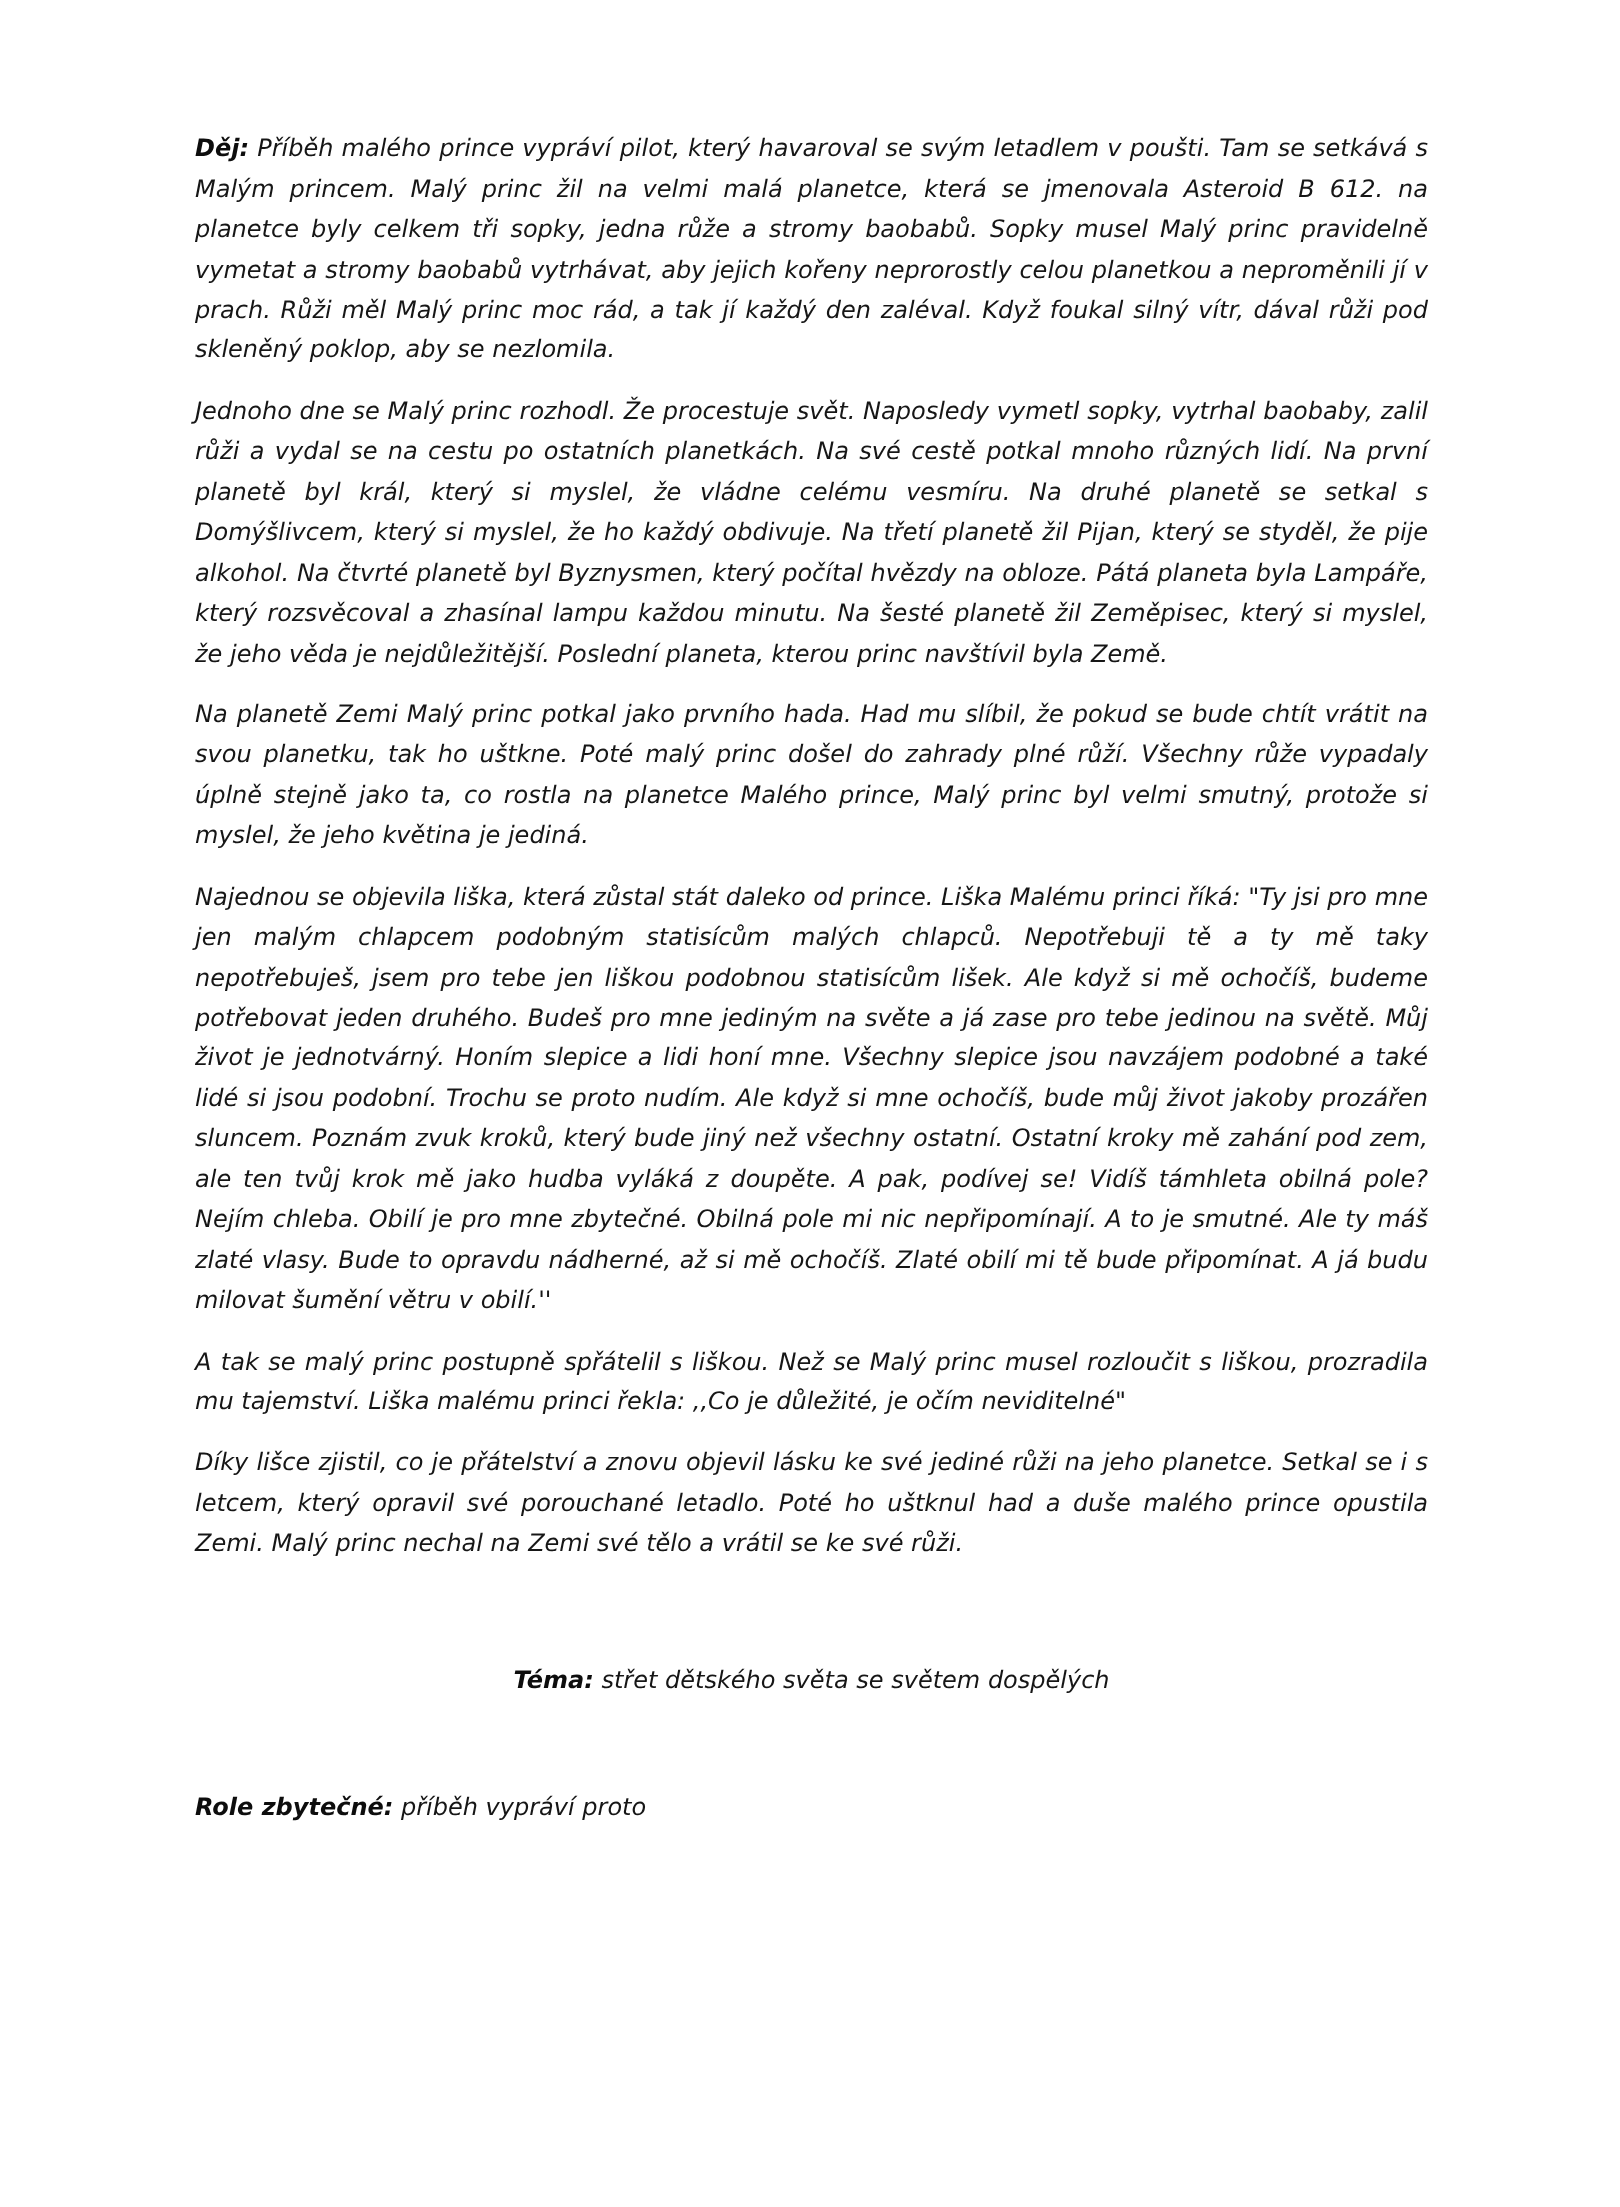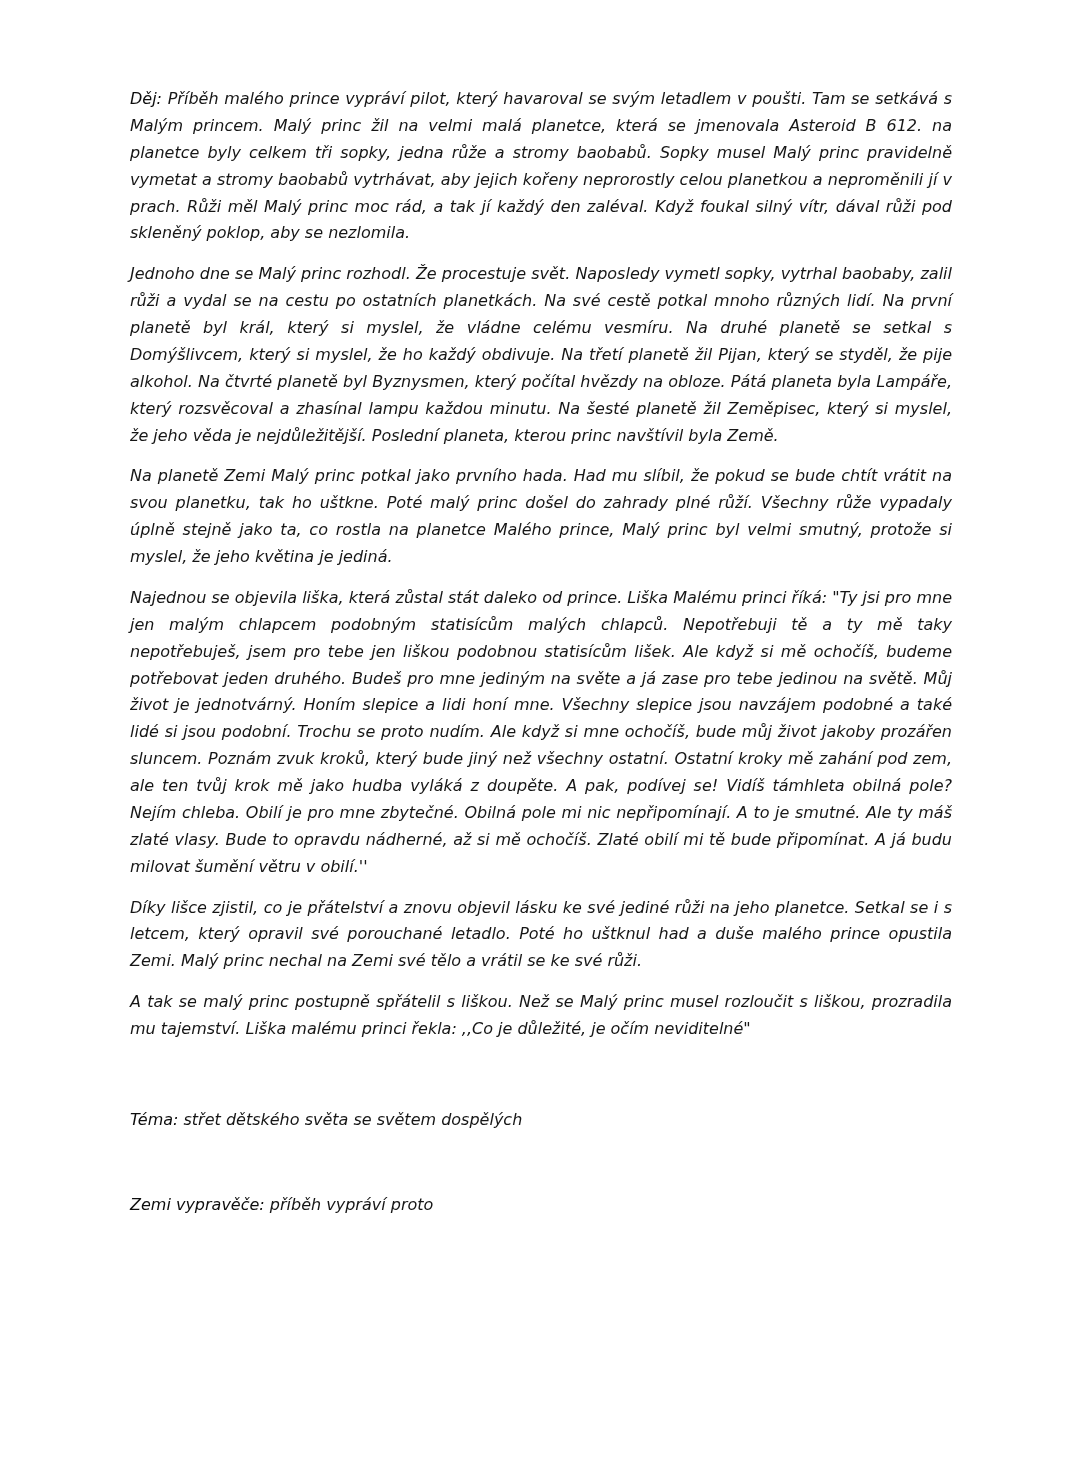--- a/index.html
+++ b/index.html
@@ -20,44 +20,45 @@
     font-style: italic;
     font-size: 16px;
     line-height: 1.68;
     text-align: justify;
     overflow: hidden;
   }
   .para {
     margin: 0 0 14px 0;
   }
   .para .label {
-    font-weight: normal;
+    font-weight: bold;
     font-style: italic;
     color: #0d0d0d;
   }
   #footer-items .para {
     margin: 0;
     text-align: left;
   }
   #footer-items .para:first-child {
     margin-top: 64px;
+    text-align: center;
   }
   #footer-items .para + .para {
     margin-top: 58px;
   }
 </style>
 </head>
 <body>
 
 <div class="page">
   <div id="body-paragraphs">
       <p class="para"><strong class="label">Děj:</strong><span> Příběh malého prince vypráví pilot, který havaroval se svým letadlem v poušti. Tam se setkává s Malým princem. Malý princ žil na velmi malá planetce, která se jmenovala Asteroid B 612. na planetce byly celkem tři sopky, jedna růže a stromy baobabů. Sopky musel Malý princ pravidelně vymetat a stromy baobabů vytrhávat, aby jejich kořeny neprorostly celou planetkou a neproměnili jí v prach. Růži měl Malý princ moc rád, a tak jí každý den zaléval. Když foukal silný vítr, dával růži pod skleněný poklop, aby se nezlomila.</span></p>
       <p class="para"><span>Jednoho dne se Malý princ rozhodl. Že procestuje svět. Naposledy vymetl sopky, vytrhal baobaby, zalil růži a vydal se na cestu po ostatních planetkách. Na své cestě potkal mnoho různých lidí. Na první planetě byl král, který si myslel, že vládne celému vesmíru. Na druhé planetě se setkal s Domýšlivcem, který si myslel, že ho každý obdivuje. Na třetí planetě žil Pijan, který se styděl, že pije alkohol. Na čtvrté planetě byl Byznysmen, který počítal hvězdy na obloze. Pátá planeta byla Lampáře, který rozsvěcoval a zhasínal lampu každou minutu. Na šesté planetě žil Zeměpisec, který si myslel, že jeho věda je nejdůležitější. Poslední planeta, kterou princ navštívil byla Země.</span></p>
       <p class="para"><span>Na planetě Zemi Malý princ potkal jako prvního hada. Had mu slíbil, že pokud se bude chtít vrátit na svou planetku, tak ho uštkne. Poté malý princ došel do zahrady plné růží. Všechny růže vypadaly úplně stejně jako ta, co rostla na planetce Malého prince, Malý princ byl velmi smutný, protože si myslel, že jeho květina je jediná.</span></p>
       <p class="para"><span>Najednou se objevila liška, která zůstal stát daleko od prince. Liška Malému princi říká: "Ty jsi pro mne jen malým chlapcem podobným statisícům malých chlapců. Nepotřebuji tě a ty mě taky nepotřebuješ, jsem pro tebe jen liškou podobnou statisícům lišek. Ale když si mě ochočíš, budeme potřebovat jeden druhého. Budeš pro mne jediným na světe a já zase pro tebe jedinou na světě. Můj život je jednotvárný. Honím slepice a lidi honí mne. Všechny slepice jsou navzájem podobné a také lidé si jsou podobní. Trochu se proto nudím. Ale když si mne ochočíš, bude můj život jakoby prozářen sluncem. Poznám zvuk kroků, který bude jiný než všechny ostatní. Ostatní kroky mě zahání pod zem, ale ten tvůj krok mě jako hudba vyláká z doupěte. A pak, podívej se! Vidíš támhleta obilná pole? Nejím chleba. Obilí je pro mne zbytečné. Obilná pole mi nic nepřipomínají. A to je smutné. Ale ty máš zlaté vlasy. Bude to opravdu nádherné, až si mě ochočíš. Zlaté obilí mi tě bude připomínat. A já budu milovat šumění větru v obilí.''</span></p>
+      <p class="para"><span> A tak se malý princ postupně spřátelil s liškou. Než se Malý princ musel rozloučit s liškou, prozradila mu tajemství. Liška malému princi řekla: ,,Co je důležité, je očím neviditelné"</span></p>
       <p class="para"><span>Díky lišce zjistil, co je přátelství a znovu objevil lásku ke své jediné růži na jeho planetce. Setkal se i s letcem, který opravil své porouchané letadlo. Poté ho uštknul had a duše malého prince opustila Zemi. Malý princ nechal na Zemi své tělo a vrátil se ke své růži.</span></p>
-      <p class="para"><span> A tak se malý princ postupně spřátelil s liškou. Než se Malý princ musel rozloučit s liškou, prozradila mu tajemství. Liška malému princi řekla: ,,Co je důležité, je očím neviditelné"</span></p>
     </div>
   <div id="footer-items">
       <p class="para"><strong class="label">Téma:</strong><span> střet dětského světa se světem dospělých</span></p>
-      <p class="para"><strong class="label">Zemi vypravěče:</strong><span> příběh vypráví proto</span></p>
+      <p class="para"><strong class="label">Role zbytečné:</strong><span> příběh vypráví proto</span></p>
     </div>
 </div>
 
 </body></html>

